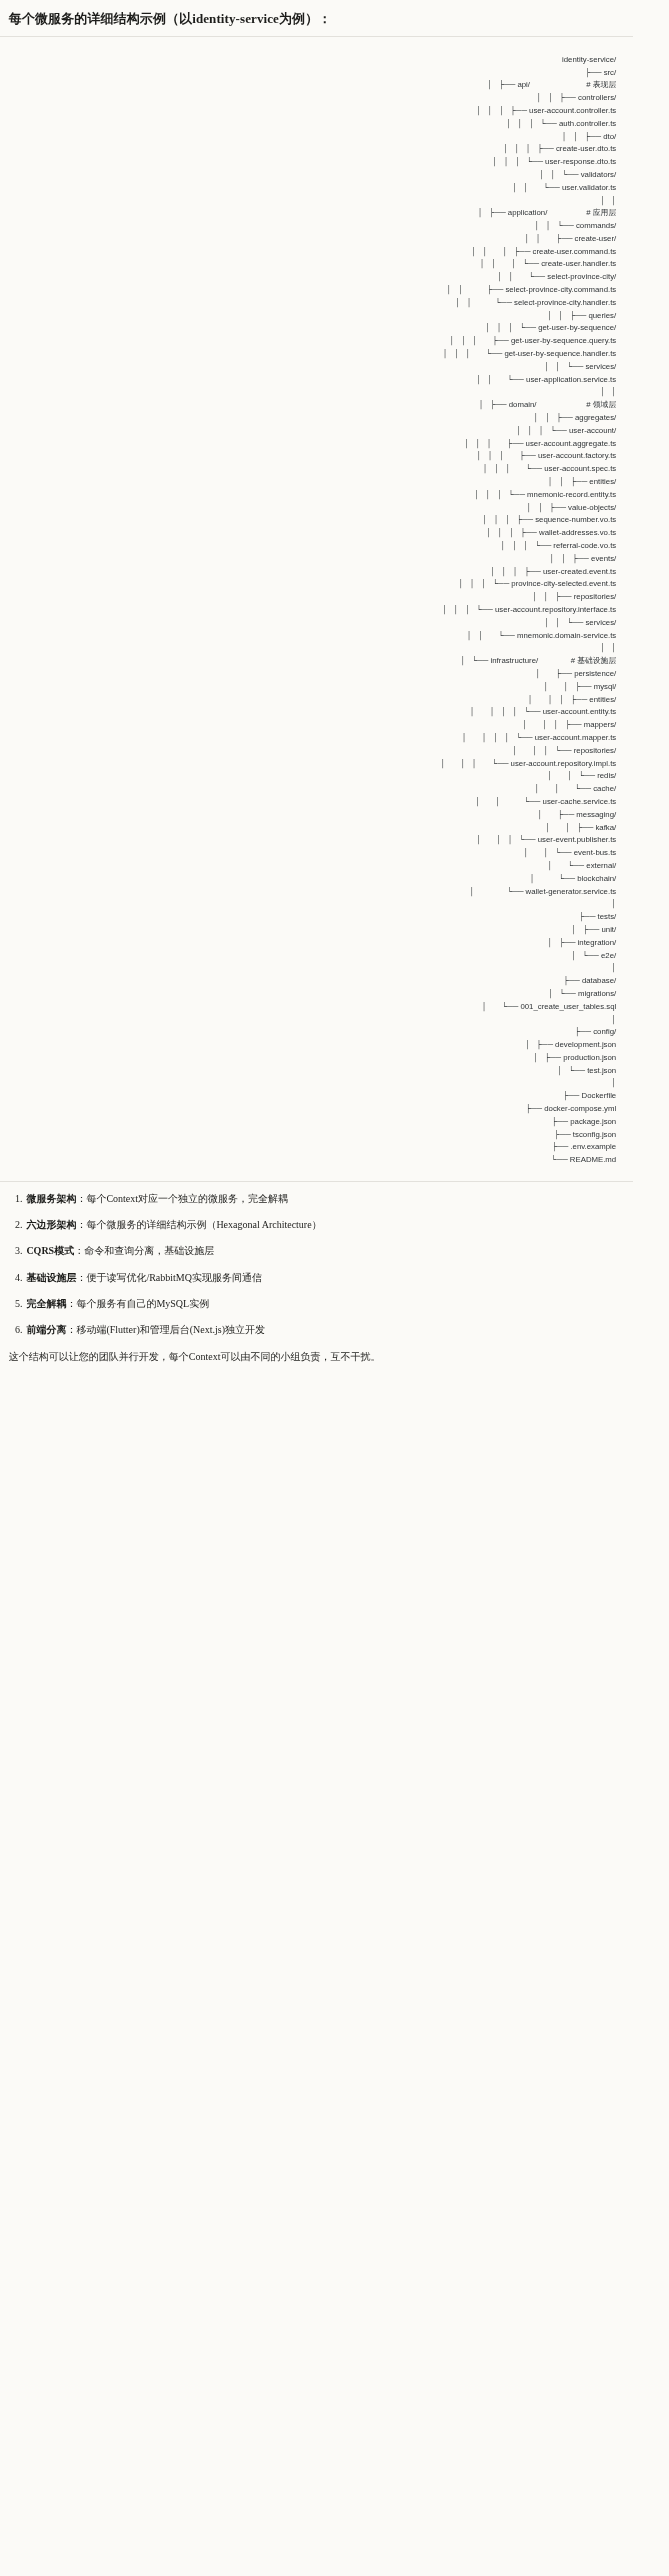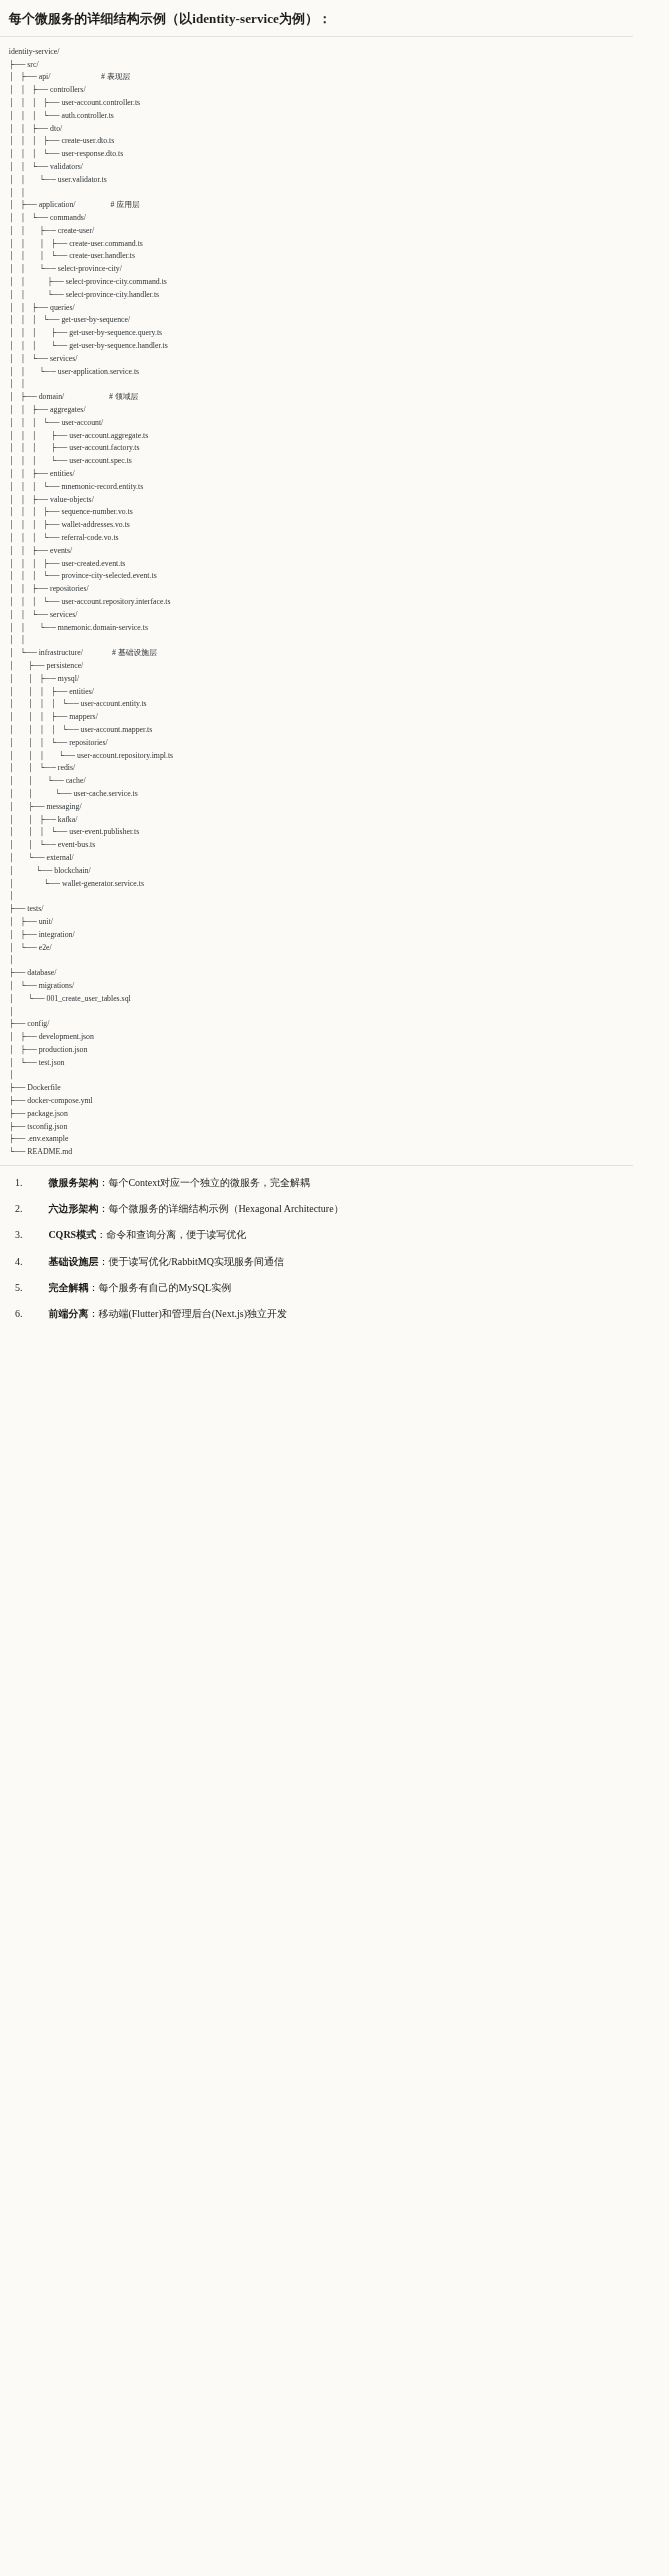--- a/index.html
+++ b/index.html
@@ -38,29 +38,30 @@
     border: 0;
     margin: 0;
   }
 
   
   .tree-block {
     padding: 8.8px 8.8px 6.3px 8.8px;
     background: #fbfaf7;
   }
   pre.tree {
-    margin: 0;
-    font-family: Liberation Serif, serif;
+    margin: 8px;
+    font-family: Liberation Sans, sans-serif;
     font-size: 7.8px;
     line-height: 12.8px;
     color: #2f3336;
     white-space: pre;
     letter-spacing: 0px;
     tab-size: 4;
     overflow: visible;
+    text-align: right;
   }
 
   
   .notes {
     padding: 8.8px 8.8px 11.3px 8.8px;
   }
   .notes-title {
     font-weight: bold;
     font-size: 10.6px;
     margin: 1.3px 0 10px 0;
@@ -72,21 +73,20 @@
     list-style-position: outside;
   }
   ol.note-list li {
     font-size: 10px;
     line-height: 1.5;
     margin-bottom: 11.3px;
     padding-left: 1.3px;
   }
   ol.note-list li b {
     font-weight: bold;
-    margin-left: 22px;
   }
   .closing {
     font-size: 10px;
     line-height: 1.6;
     margin: 7.5px 0 0 0;
   }
 </style>
 </head>
 <body>
 
@@ -191,29 +191,30 @@
   <div class="notes">
 
     <ol class="note-list">
       <li>
         <b>微服务架构</b><span>：</span><span>每个Context对应一个独立的微服务，完全解耦</span>
       </li>
       <li>
         <b>六边形架构</b><span>：</span><span>每个微服务的详细结构示例（Hexagonal Architecture）</span>
       </li>
       <li>
-        <b>CQRS模式</b><span>：</span><span>命令和查询分离，便于读写优化</span>
+        <b>CQRS模式</b><span>：</span><span>命令和查询分离，基础设施层</span>
       </li>
       <li>
         <b>基础设施层</b><span>：</span><span>便于读写优化/RabbitMQ实现服务间通信</span>
       </li>
       <li>
         <b>完全解耦</b><span>：</span><span>每个服务有自己的MySQL实例</span>
       </li>
       <li>
         <b>前端分离</b><span>：</span><span>移动端(Flutter)和管理后台(Next.js)独立开发</span>
       </li>
     </ol>
 
+    <p class="closing">这个结构可以让您的团队并行开发，每个Context可以由不同的小组负责，互不干扰。</p>
   </div>
 
 </div>
 
 
 </body></html>

